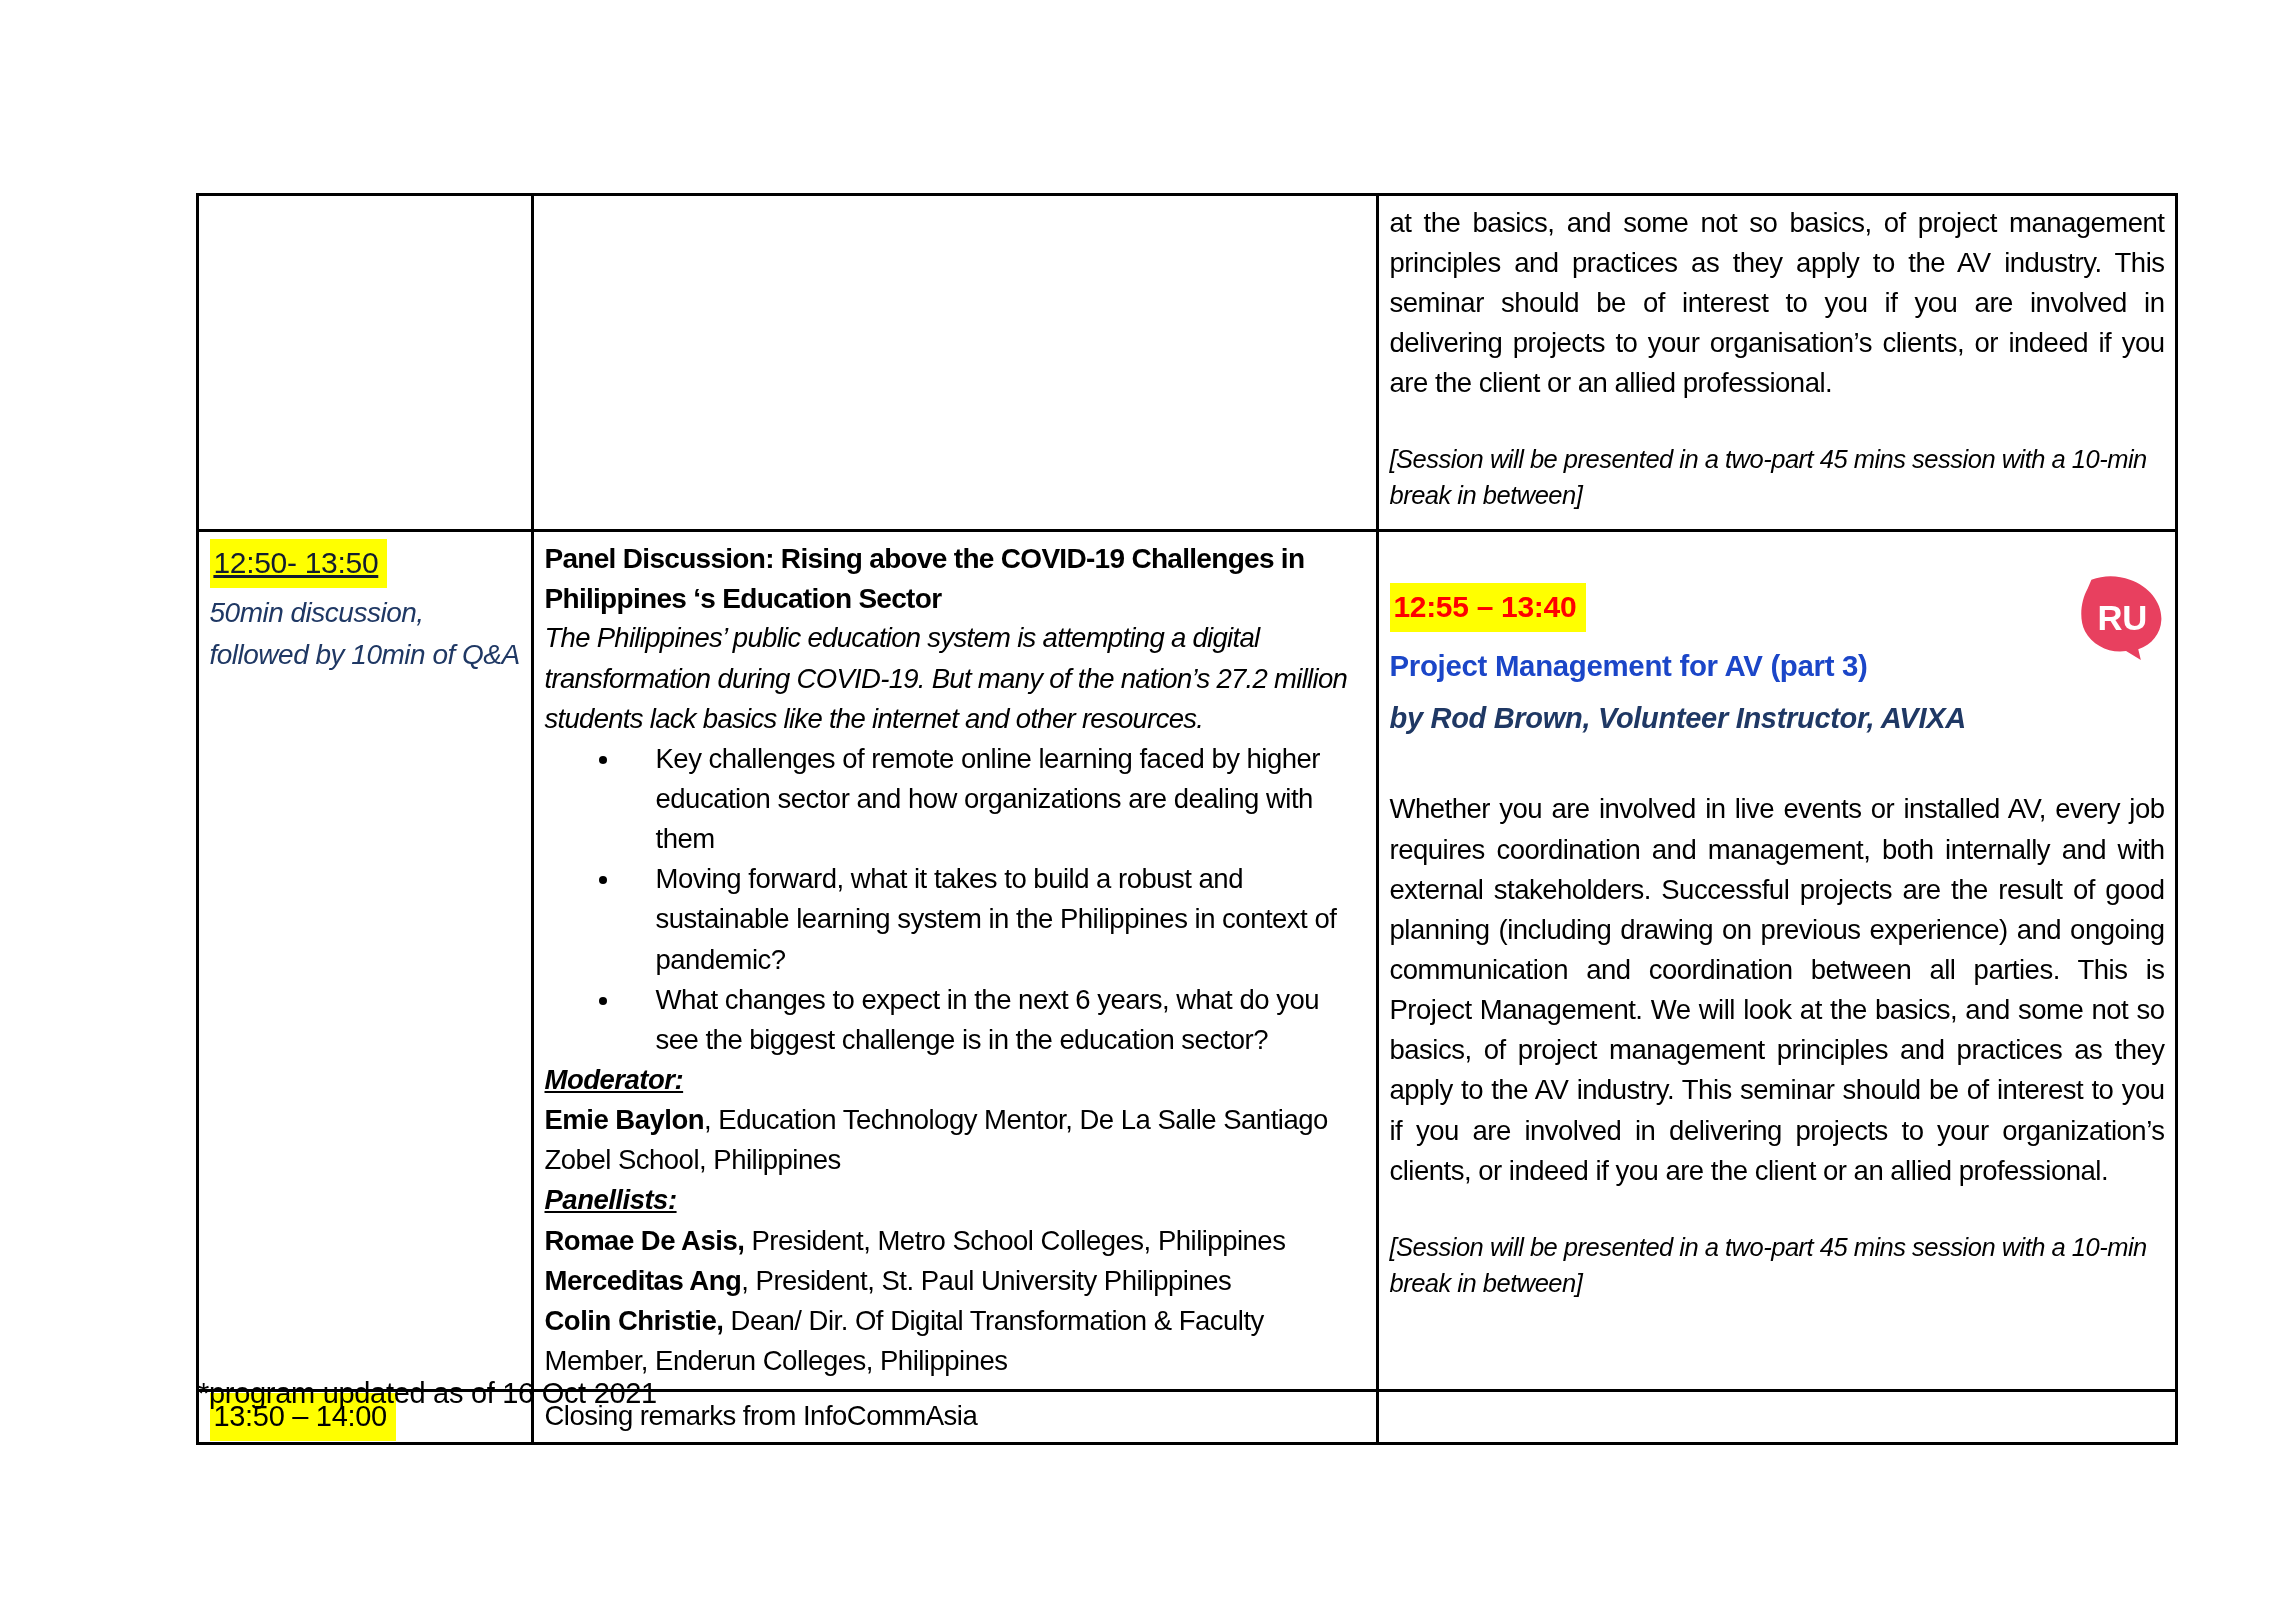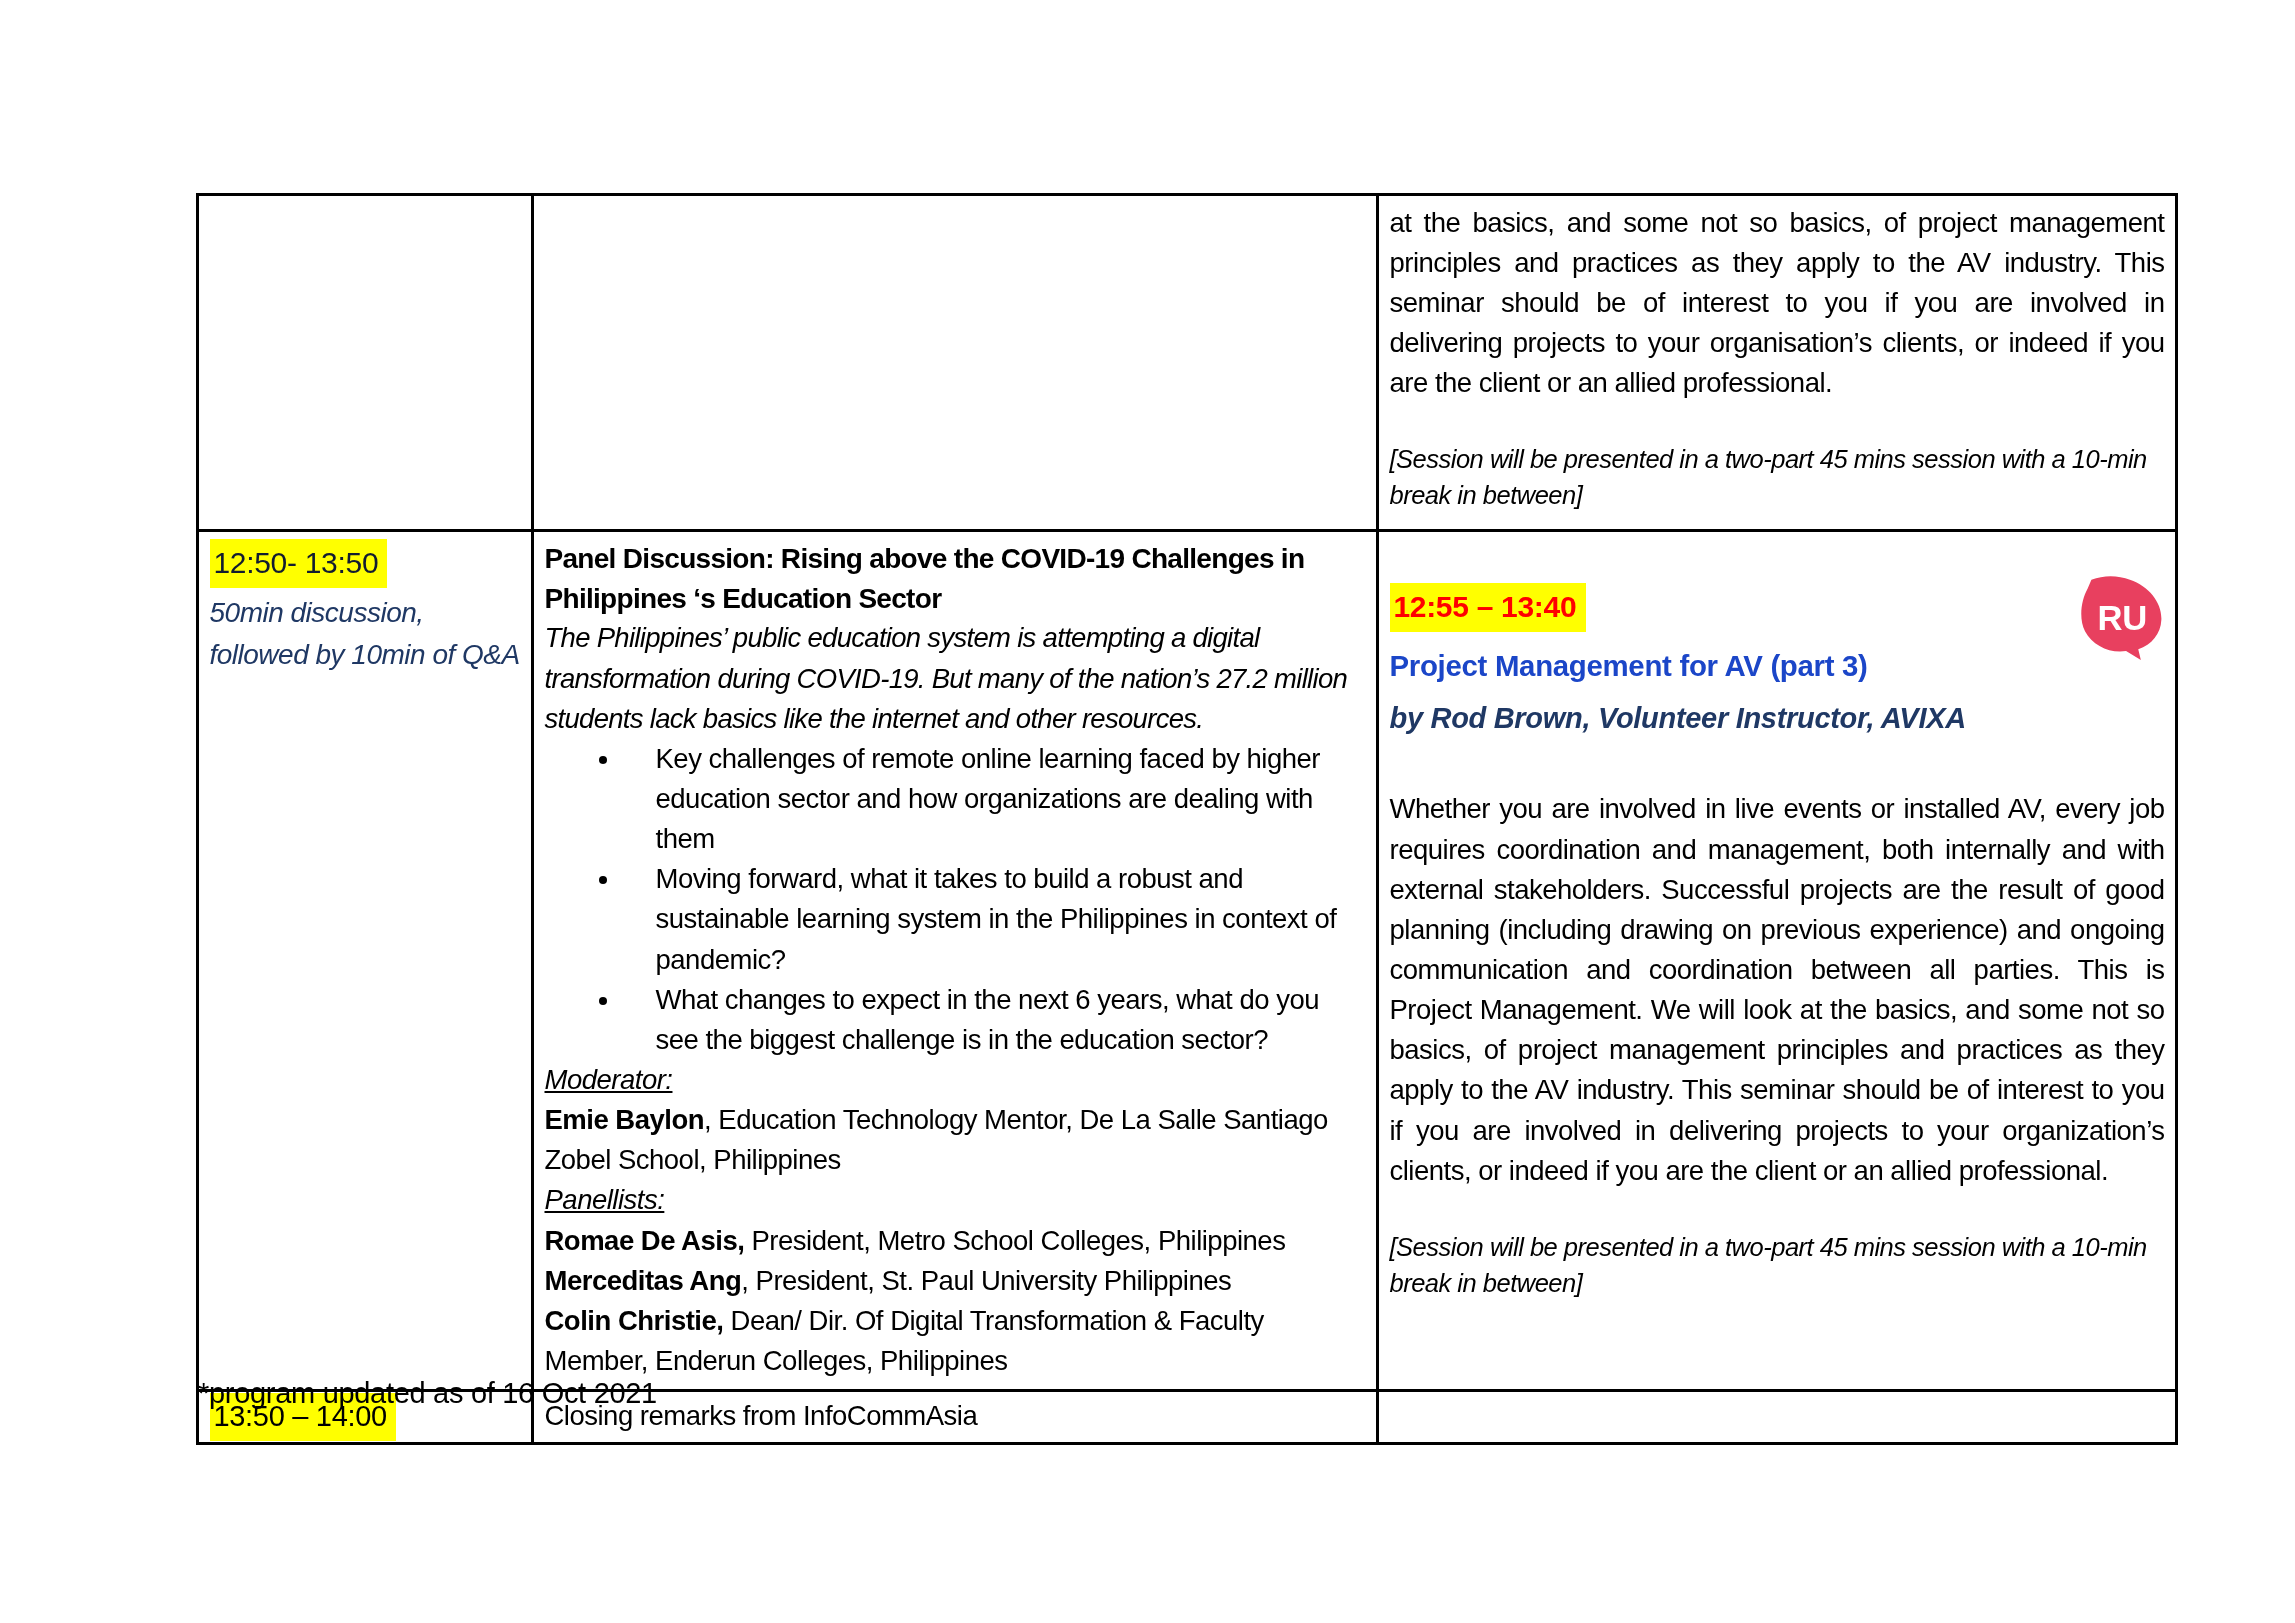--- a/index.html
+++ b/index.html
@@ -52,20 +52,21 @@
   }
   .hl {
     display: inline-block;
     background: #ffff00;
     padding: 2px 9.2px 3.3px 3.9px;
   }
   .time-dark {
     color: #121c30;
     font-size: 30px;
     letter-spacing: -0.3px;
+    text-decoration: underline;
   }
   .time-black {
     color: #000000;
     font-size: 29px;
     letter-spacing: -0.3px;
   }
   .time-red {
     color: #ff0000;
     font-weight: bold;
     font-size: 30px;
@@ -94,21 +95,21 @@
   ul.panel-bullets {
     margin: 0;
     padding: 0 0 0 77px;
     list-style: disc;
   }
   ul.panel-bullets li {
     padding-left: 34px;
     line-height: 1.46;
   }
   .subhead {
-    font-weight: normal;
+    font-weight: bold;
     font-style: italic;
     text-decoration: underline;
   }
   .person-line .pname { font-weight: bold; }
   .ws-title {
     color: #1b46c8;
     font-weight: bold;
     font-size: 29.4px;
     margin-top: 13px;
     letter-spacing: -0.3px;

